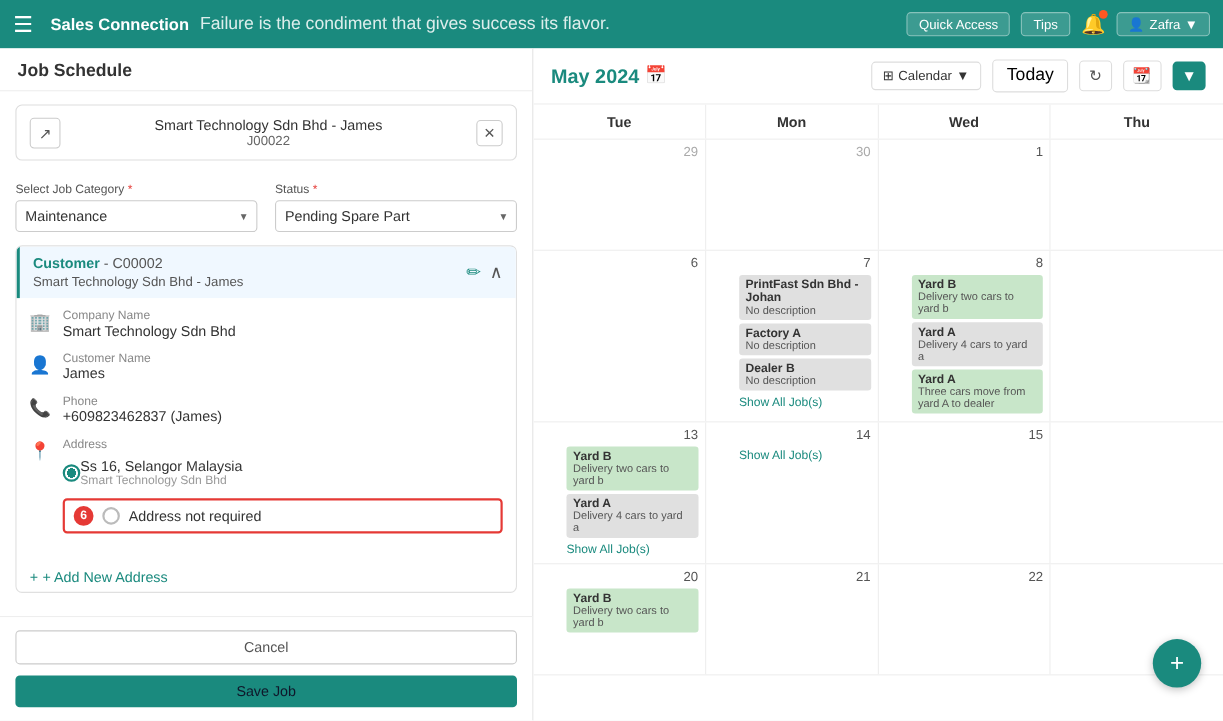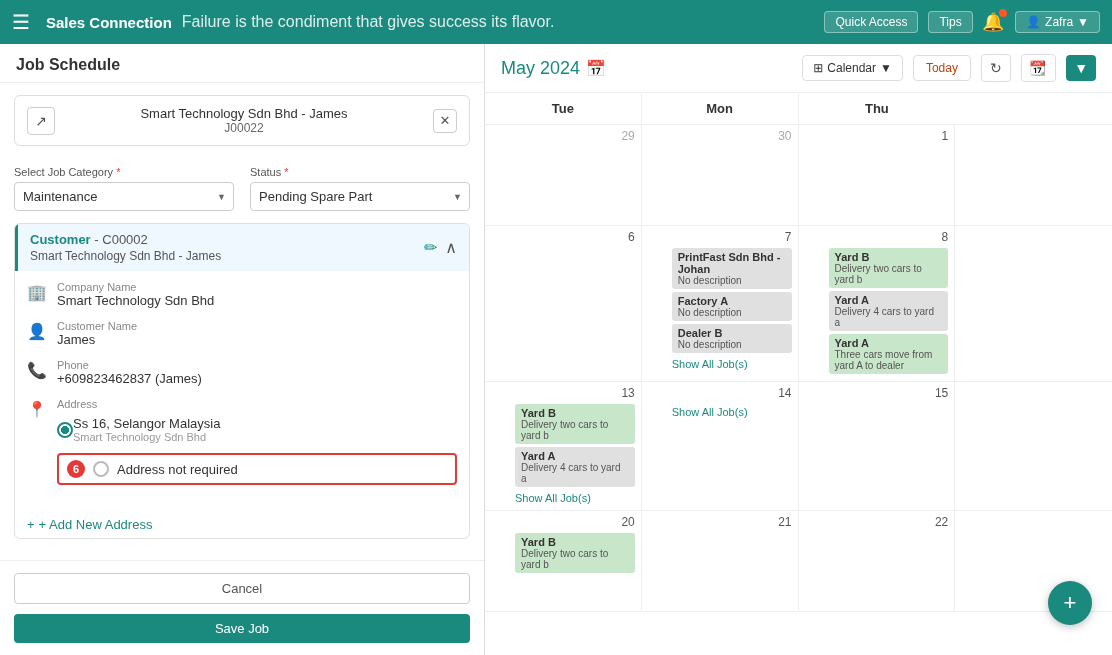--- a/index.html
+++ b/index.html
@@ -225,21 +225,21 @@
       cursor: pointer;
       color: #555;
     }
     .btn-save {
       border: none;
       background: #1a8a7e;
       border-radius: 4px;
       padding: 7px 18px;
       font-size: 13px;
       cursor: pointer;
-      color: #ffffff;
+      color: #0f172a;
       font-weight: 500;
     }
 
     
     .right-panel {
       flex: 1;
       display: flex;
       flex-direction: column;
       background: white;
       overflow: hidden;
@@ -247,45 +247,44 @@
 
     .calendar-header {
       padding: 10px 16px;
       display: flex;
       align-items: center;
       gap: 10px;
       border-bottom: 1px solid #eee;
     }
     .calendar-title {
       font-size: 18px;
-      font-weight: 400;
+      font-weight: 700;
       color: #1a8a7e;
       display: flex;
-      align-items: center;
       gap: 6px;
     }
     .cal-spacer { flex: 1; }
     .cal-view-btn {
       border: 1px solid #ddd;
       background: white;
       border-radius: 4px;
       padding: 5px 10px;
       font-size: 12px;
       cursor: pointer;
       display: flex; align-items: center; gap: 4px;
       color: #333;
     }
     .cal-today-btn {
       border: 1px solid #ddd;
       background: white;
       border-radius: 4px;
       padding: 5px 12px;
-      font-size: 12px;
-      cursor: pointer;
-      color: #c2410c;
+      font-size: 16px;
+      cursor: pointer;
+      color: #000000;
     }
     .cal-icon-btn {
       border: 1px solid #ddd;
       background: white;
       border-radius: 4px;
       padding: 5px 8px;
       cursor: pointer;
       color: #555;
       font-size: 14px;
     }
@@ -558,20 +557,21 @@
       <button class="cal-icon-btn">↻</button>
       <button class="cal-icon-btn">📆</button>
       <button class="cal-filter-btn">▼</button>
     </div>
 
     <div class="calendar-grid">
 
       <div class="cal-days-header">
         <div class="cal-day-header">Tue</div>
         <div class="cal-day-header">Mon</div>
+        <div class="cal-day-header">Wed</div>
         <div class="cal-day-header">Thu</div>
       </div>
 
       <div class="cal-week-row">
         <div class="cal-day-cell">
           <div class="cal-date-num">29</div>
         </div>
         <div class="cal-day-cell">
           <div class="cal-date-num">30</div>
         </div>

